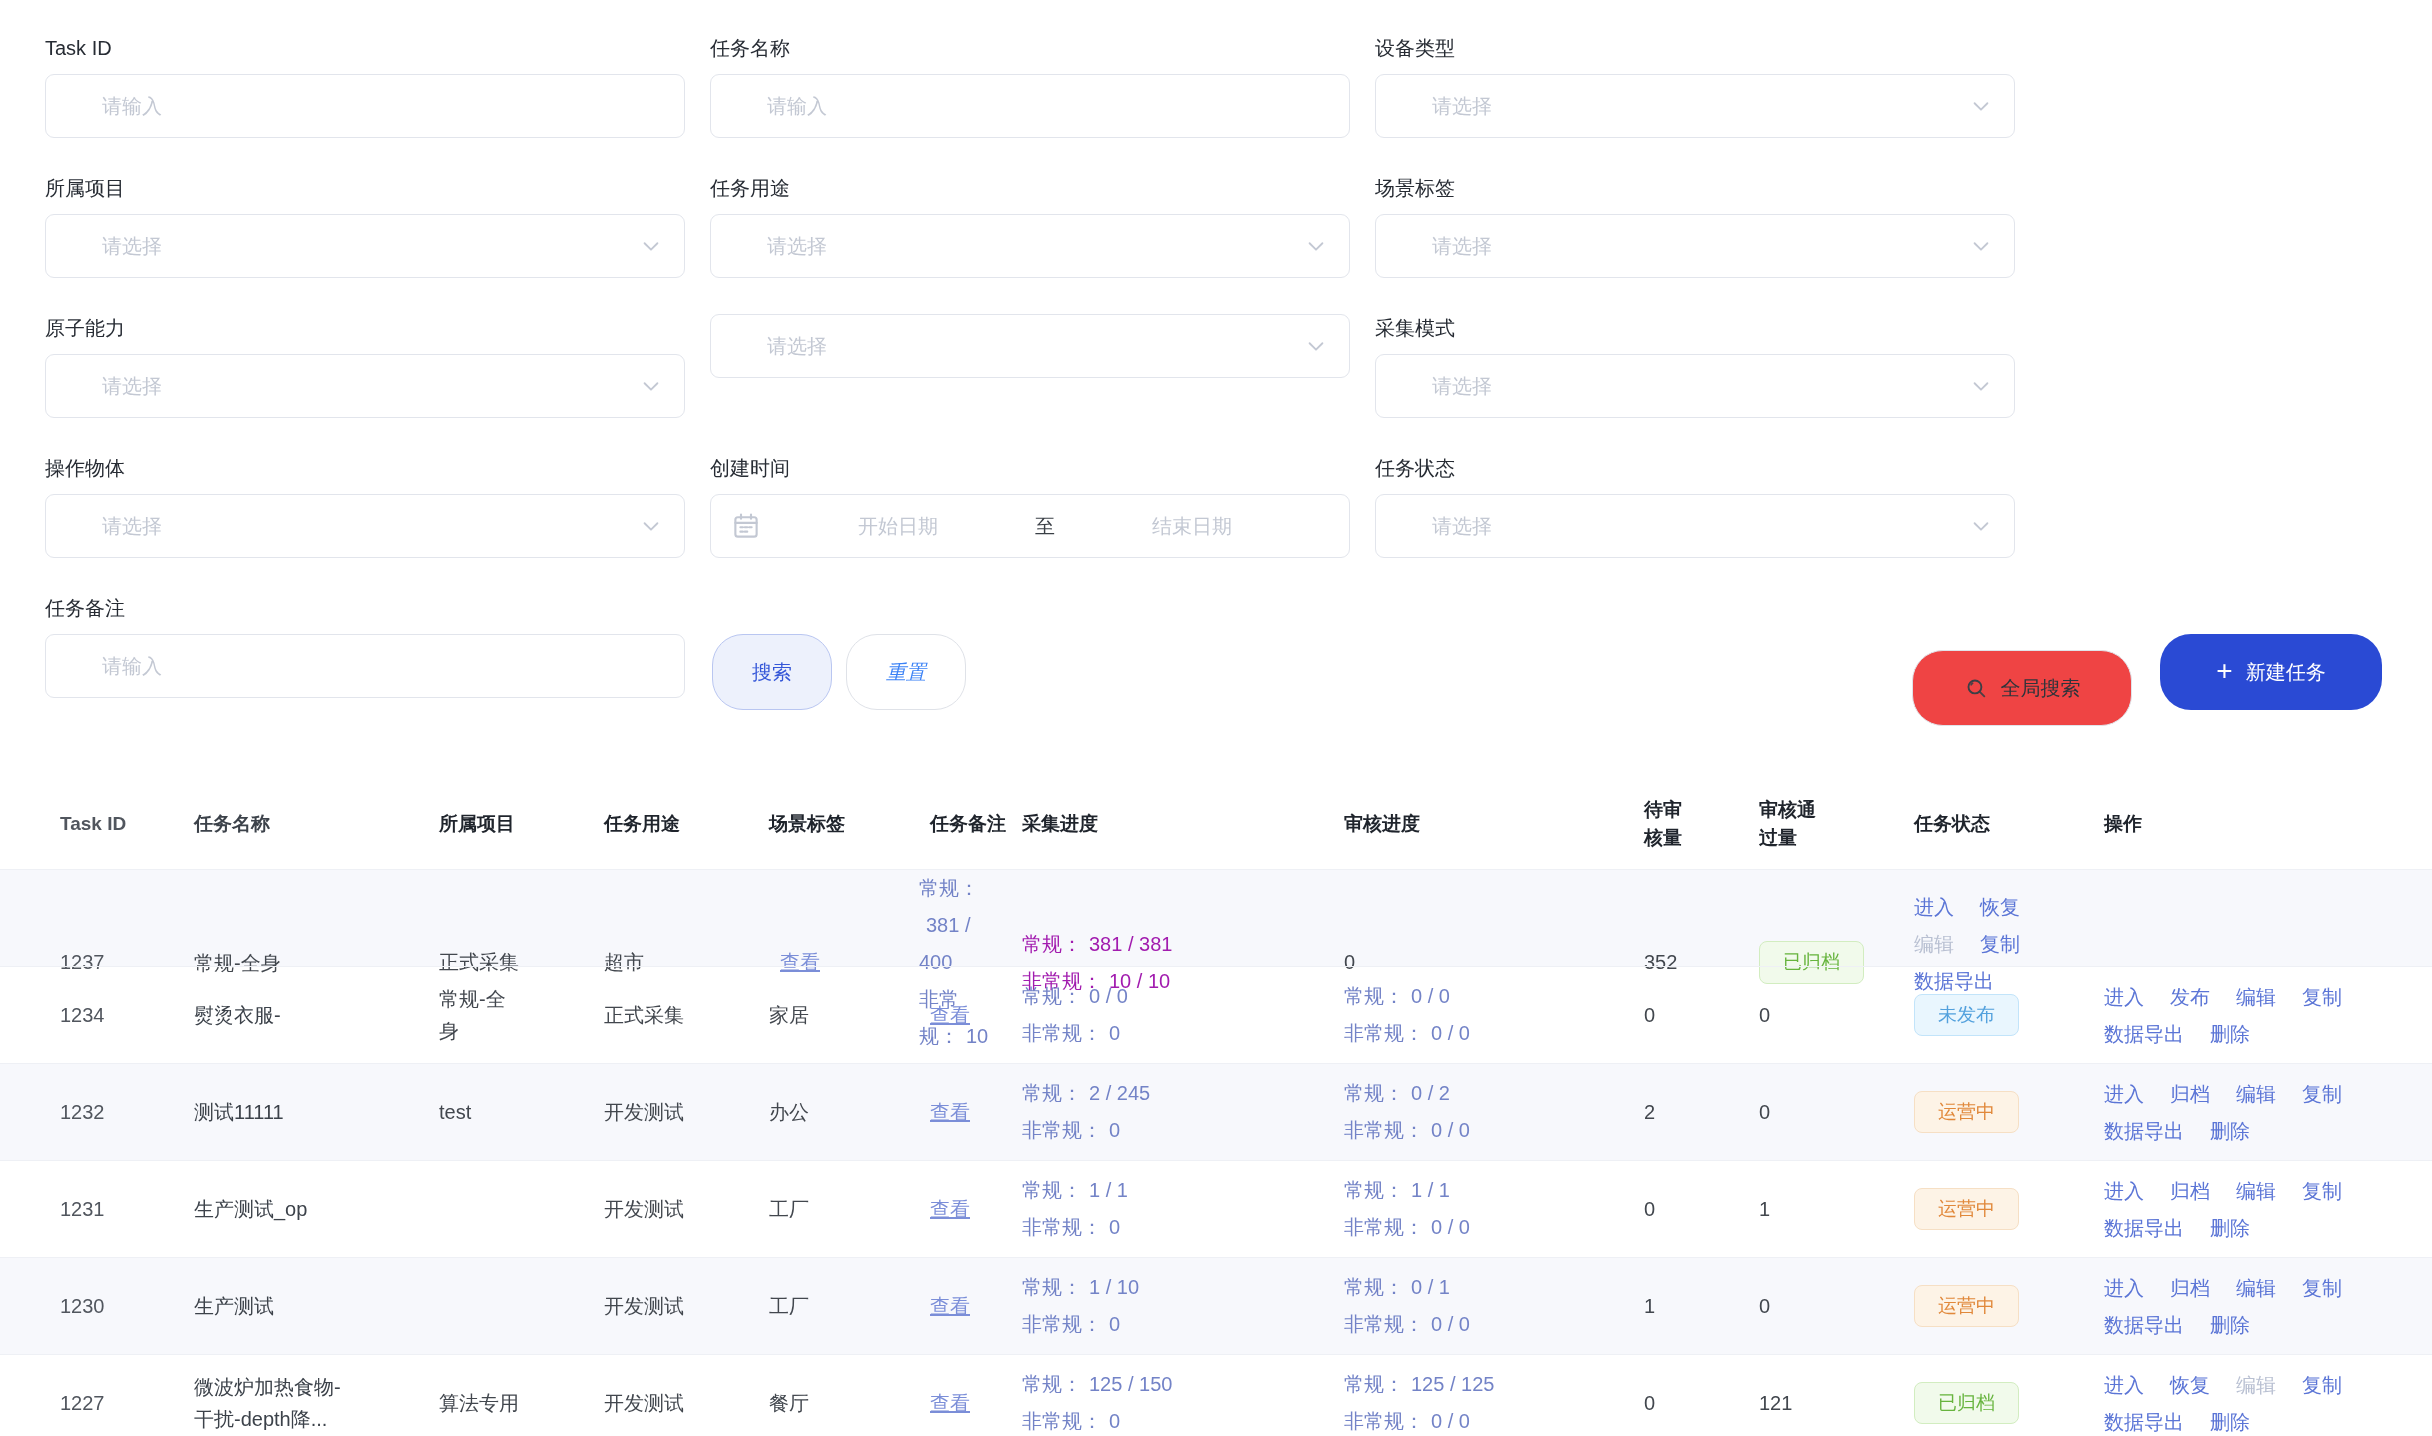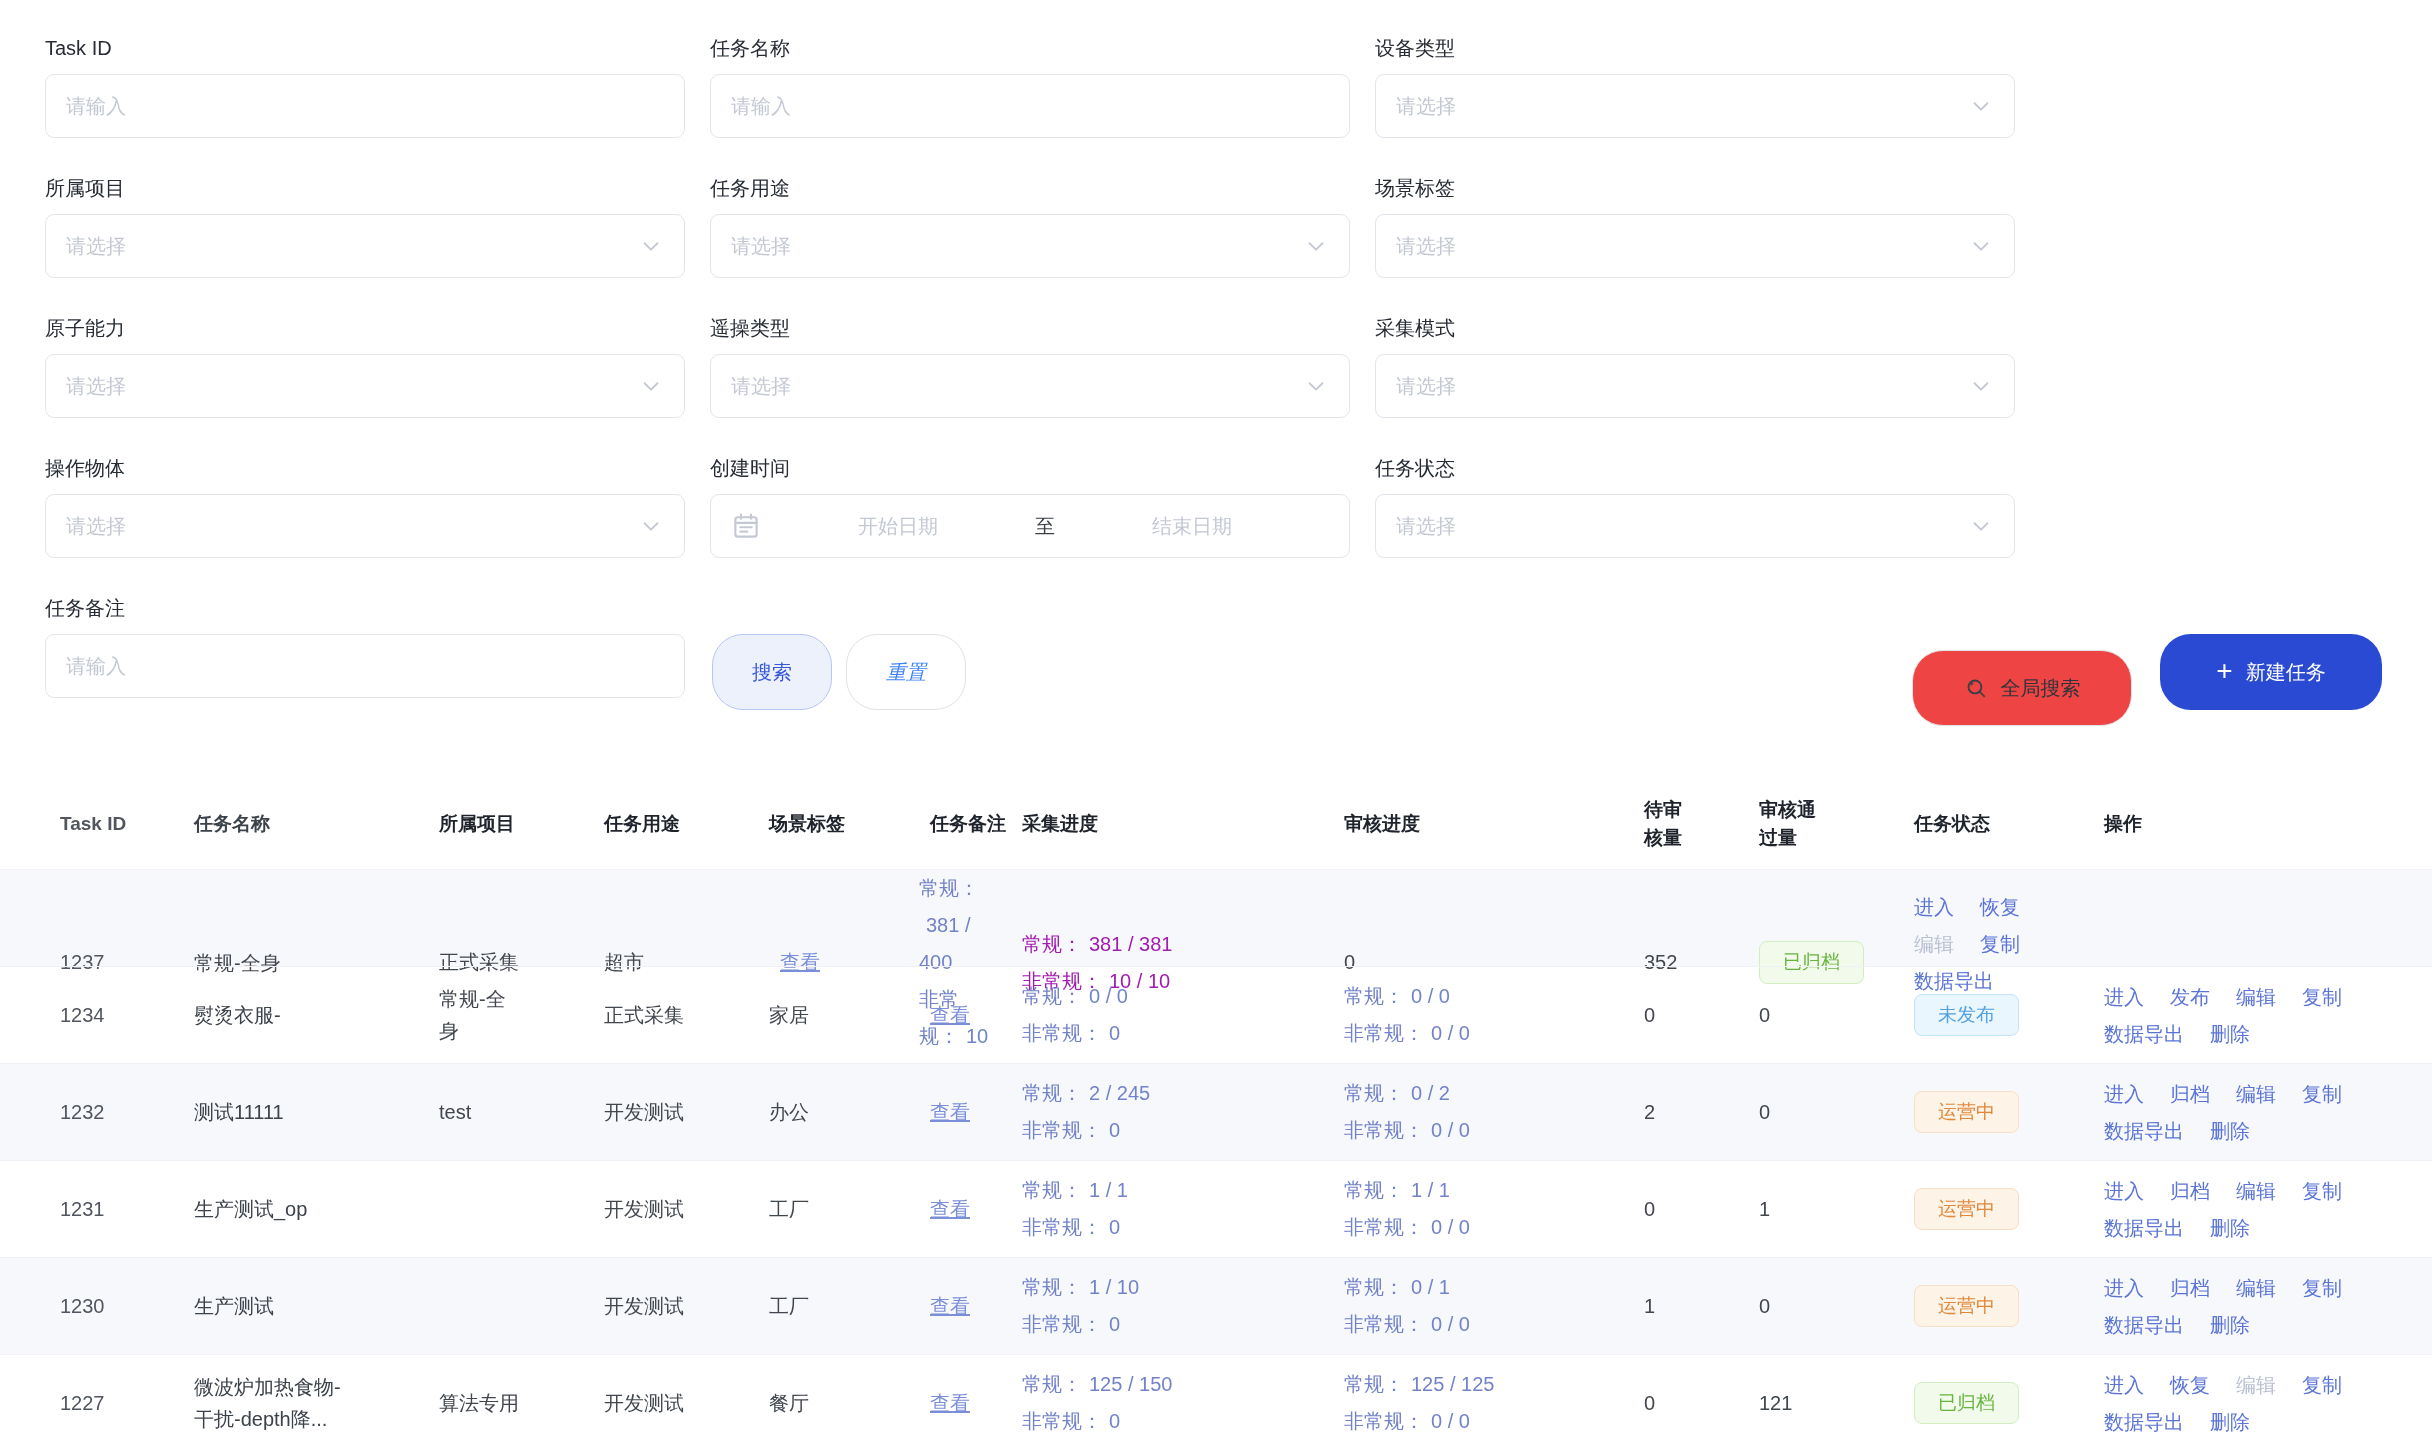--- a/index.html
+++ b/index.html
@@ -9,21 +9,21 @@
     position:relative;
   }
   
   .filters-grid{
     display:grid;grid-template-columns:640px 640px 640px;
     column-gap:25px;row-gap:36px;margin:34px 0 0 45px;
   }
   .f-label{font-size:20px;color:#272c34;margin-bottom:12px;line-height:28px;}
   .control{
     height:64px;border:1.5px solid #e2e5ec;border-radius:9px;background:#fff;
-    display:flex;align-items:center;box-sizing:border-box;
+    display:flex;align-items:center;box-sizing:border-box;padding-left:36px;
   }
   .control input{
     border:none;outline:none;flex:1;min-width:0;background:transparent;
     font-size:20px;color:#333;padding:0 20px;
     font-family:"Liberation Sans","DejaVu Sans",sans-serif;
   }
   .control input::placeholder{color:#c3c8d3;}
   .select .ph{flex:1;color:#c3c8d3;font-size:20px;padding-left:20px;}
   .chevron{margin-right:22px;flex:0 0 auto;}
   .dr{padding:0 20px;}
@@ -140,21 +140,20 @@
     <div class="f-label">原子能力</div>
     <div class="control select">
       <span class="ph">请选择</span>
       <svg class="chevron" width="22" height="22" viewBox="0 0 24 24" fill="none" stroke="#c3c8d3" stroke-width="2" stroke-linecap="round" stroke-linejoin="round">
           <path d="M5 9l7 7 7-7"></path>
         </svg>
     </div>
   </div>
 
   <div>
-    <div class="f-label">遥操类型</div>
     <div class="control select">
       <span class="ph">请选择</span>
       <svg class="chevron" width="22" height="22" viewBox="0 0 24 24" fill="none" stroke="#c3c8d3" stroke-width="2" stroke-linecap="round" stroke-linejoin="round">
           <path d="M5 9l7 7 7-7"></path>
         </svg>
     </div>
   </div>
 
   <div>
     <div class="f-label">采集模式</div>

